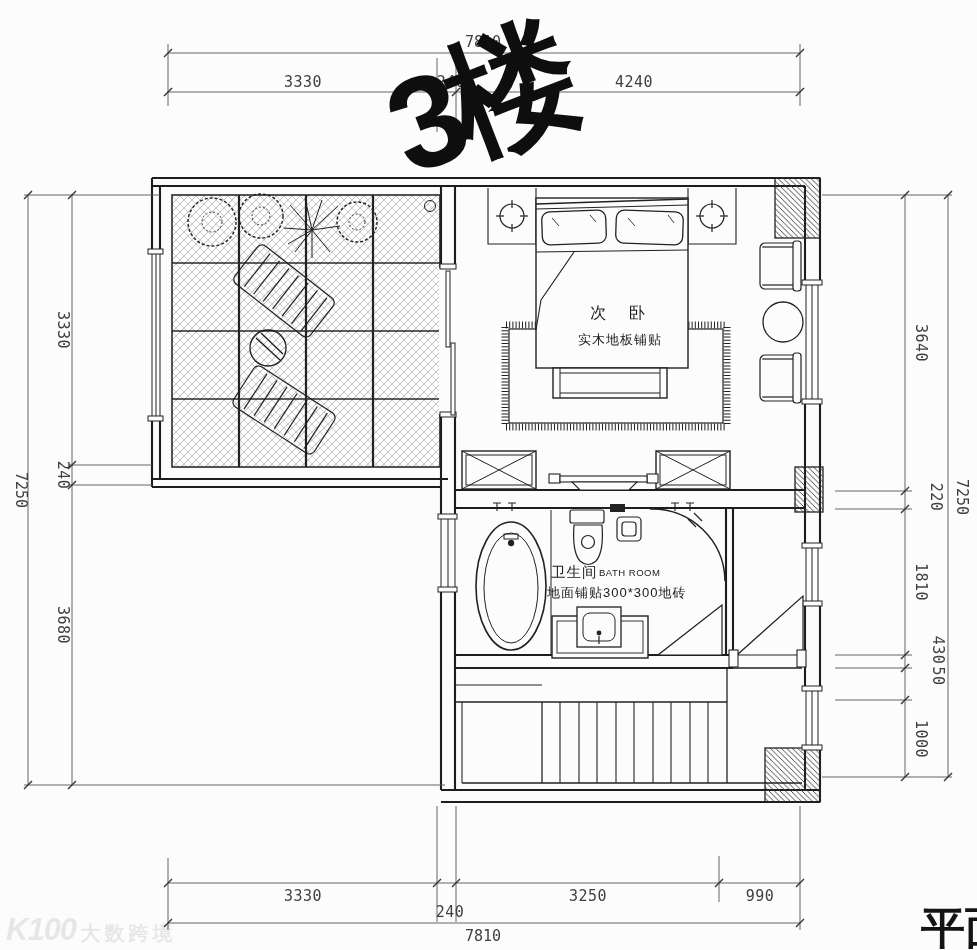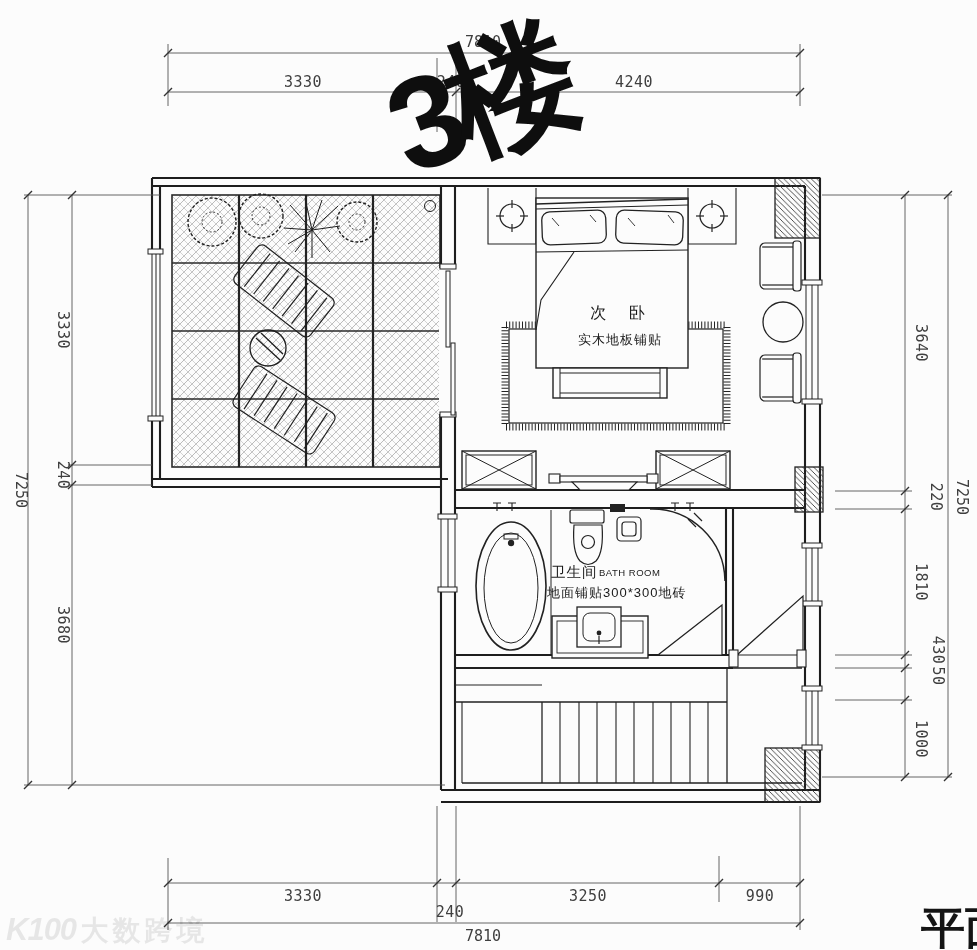--- a/index.html
+++ b/index.html
@@ -10,21 +10,21 @@
   .dim-big{font-family:"DejaVu Sans Mono",monospace;font-size:15px;fill:#3f3f3f;}
   .room-name{font-family:"Liberation Sans",sans-serif;font-size:16px;fill:#1a1a1a;letter-spacing:9px;}
   .room-sub{font-family:"Liberation Sans",sans-serif;font-size:13px;fill:#1a1a1a;letter-spacing:1px;}
   .room-name-sm{font-family:"Liberation Sans",sans-serif;font-size:14.5px;fill:#1a1a1a;letter-spacing:1px;}
   .room-en{font-family:"Liberation Sans",sans-serif;font-size:9.5px;fill:#1a1a1a;letter-spacing:0.5px;}
   #floor-title{position:absolute;left:388px;top:30px;font-size:130px;line-height:1.1;
         font-weight:700;color:#0e0e0e;letter-spacing:-10px;transform:rotate(-21deg);
         transform-origin:center;white-space:nowrap;}
   #watermark{position:absolute;left:6px;top:912px;color:rgba(0,0,0,0.085);white-space:nowrap;}
   #watermark .wm-logo{font-size:31px;font-weight:800;font-style:italic;letter-spacing:-1px;}
-  #watermark .wm-text{font-size:28px;font-weight:700;letter-spacing:4px;}
+  #watermark .wm-text{font-size:20px;font-weight:700;letter-spacing:4px;}
   #sheet-title{position:absolute;left:921px;top:899px;font-family:"Liberation Serif",serif;
         font-weight:700;font-size:44px;color:#141414;white-space:nowrap;}
 </style>
 </head>
 <body>
 
 <div id="page">
 
 <svg id="plan-svg" width="977" height="950" viewBox="0 0 977 950">
   <defs>

